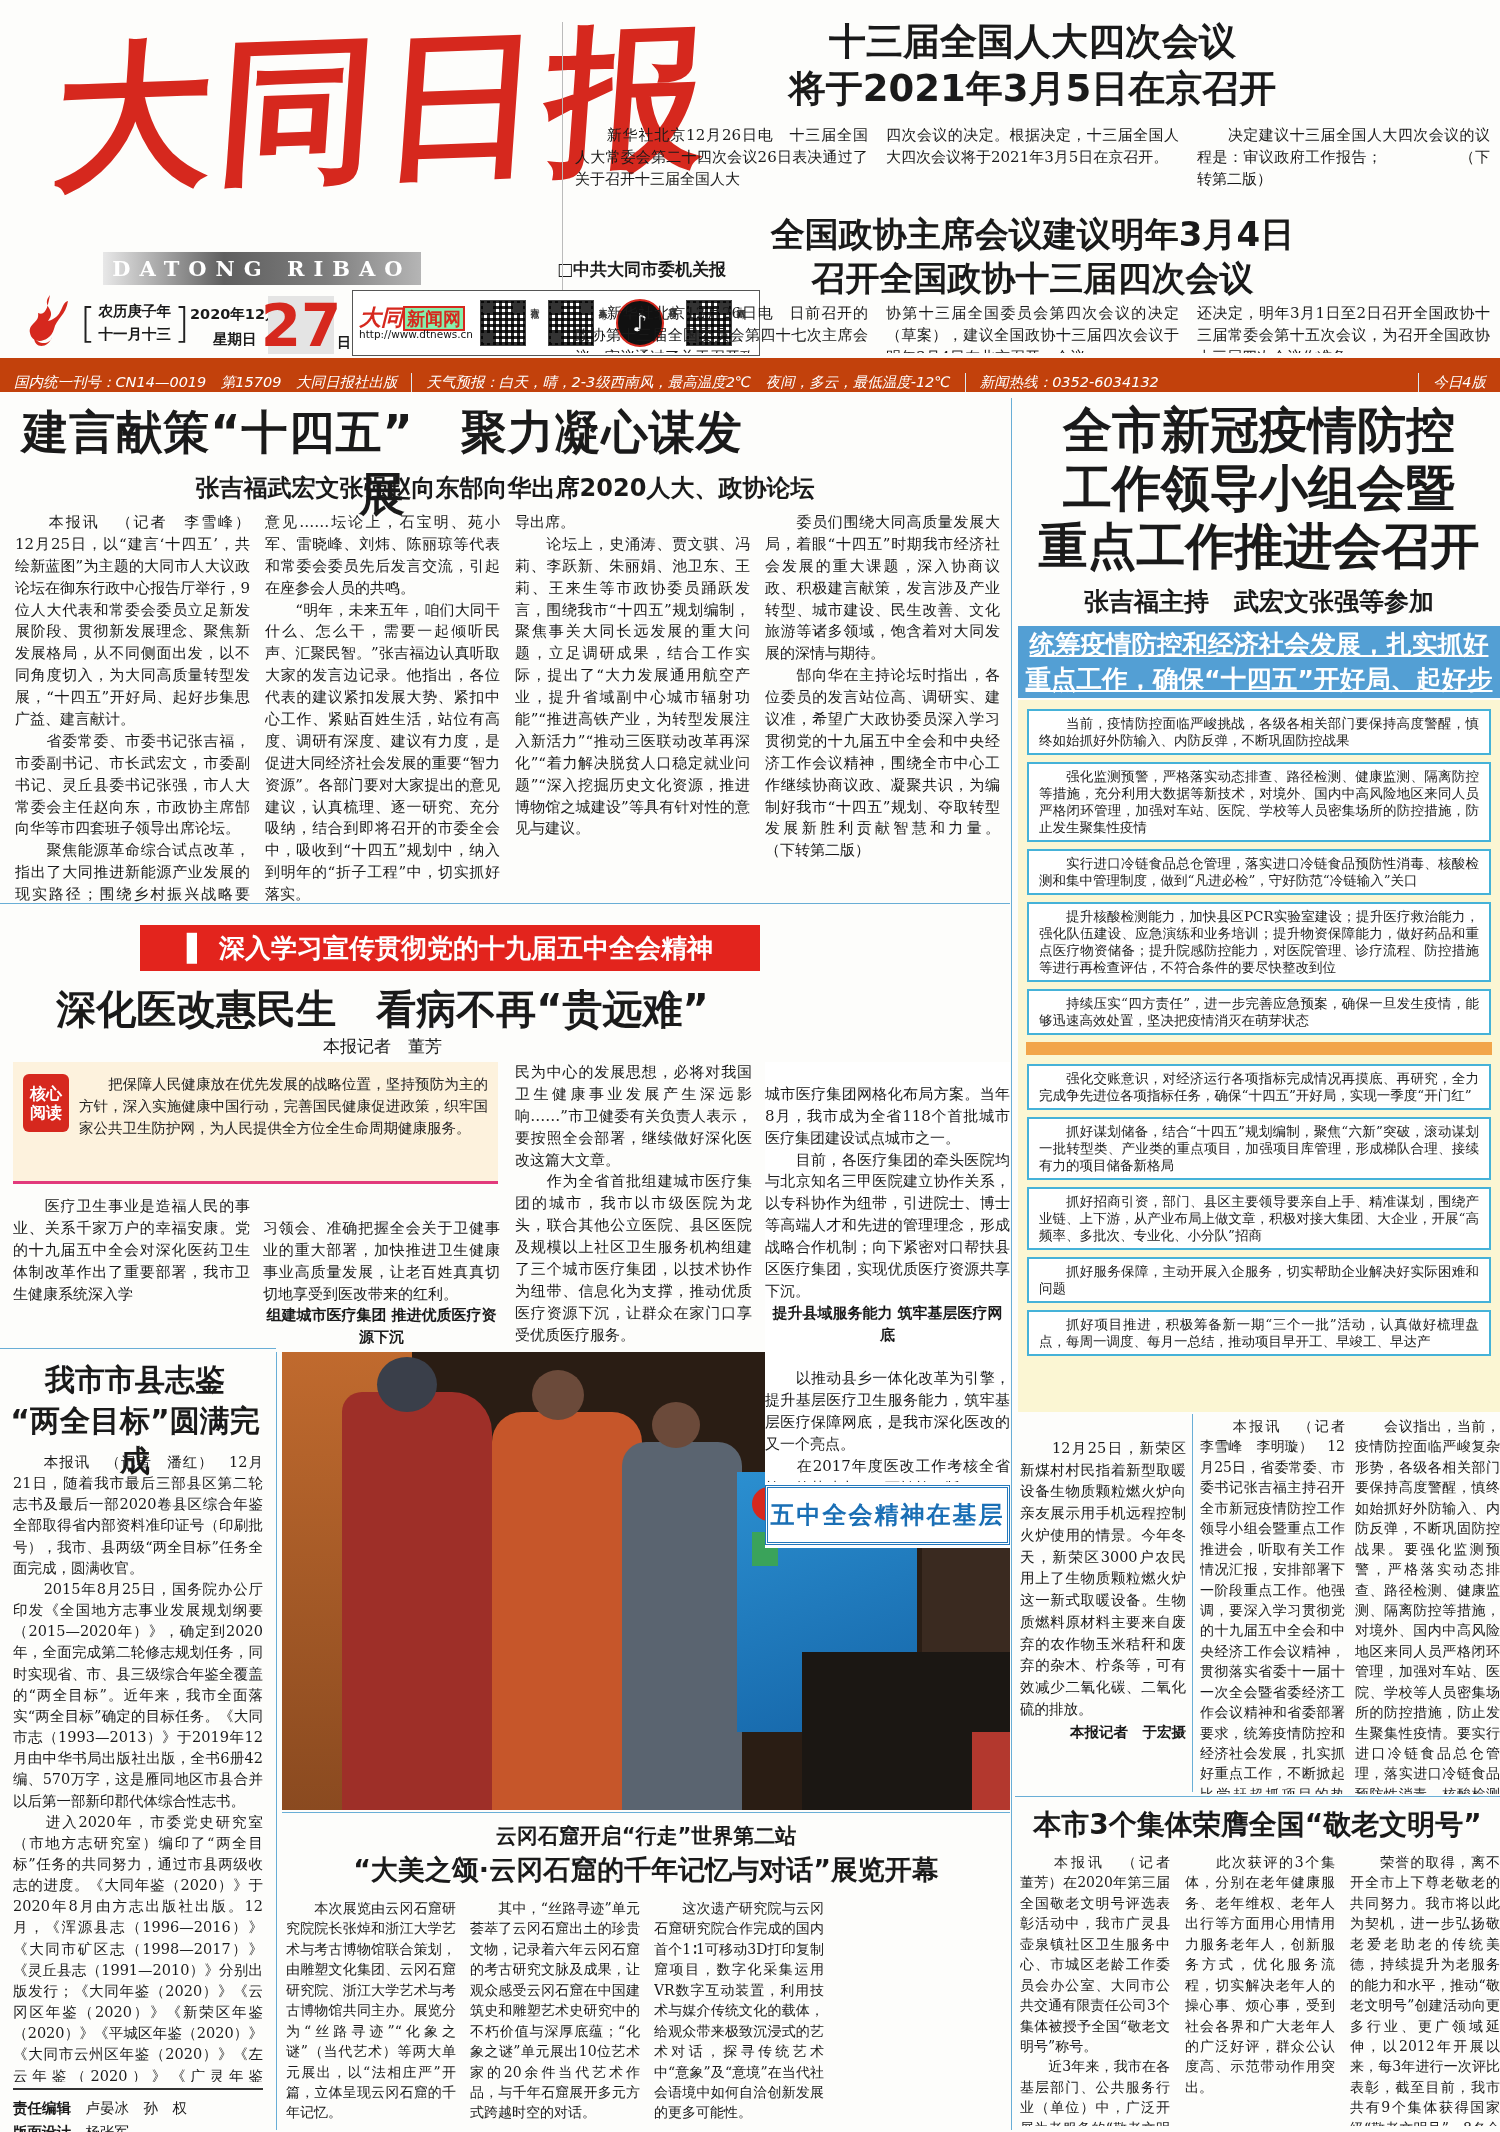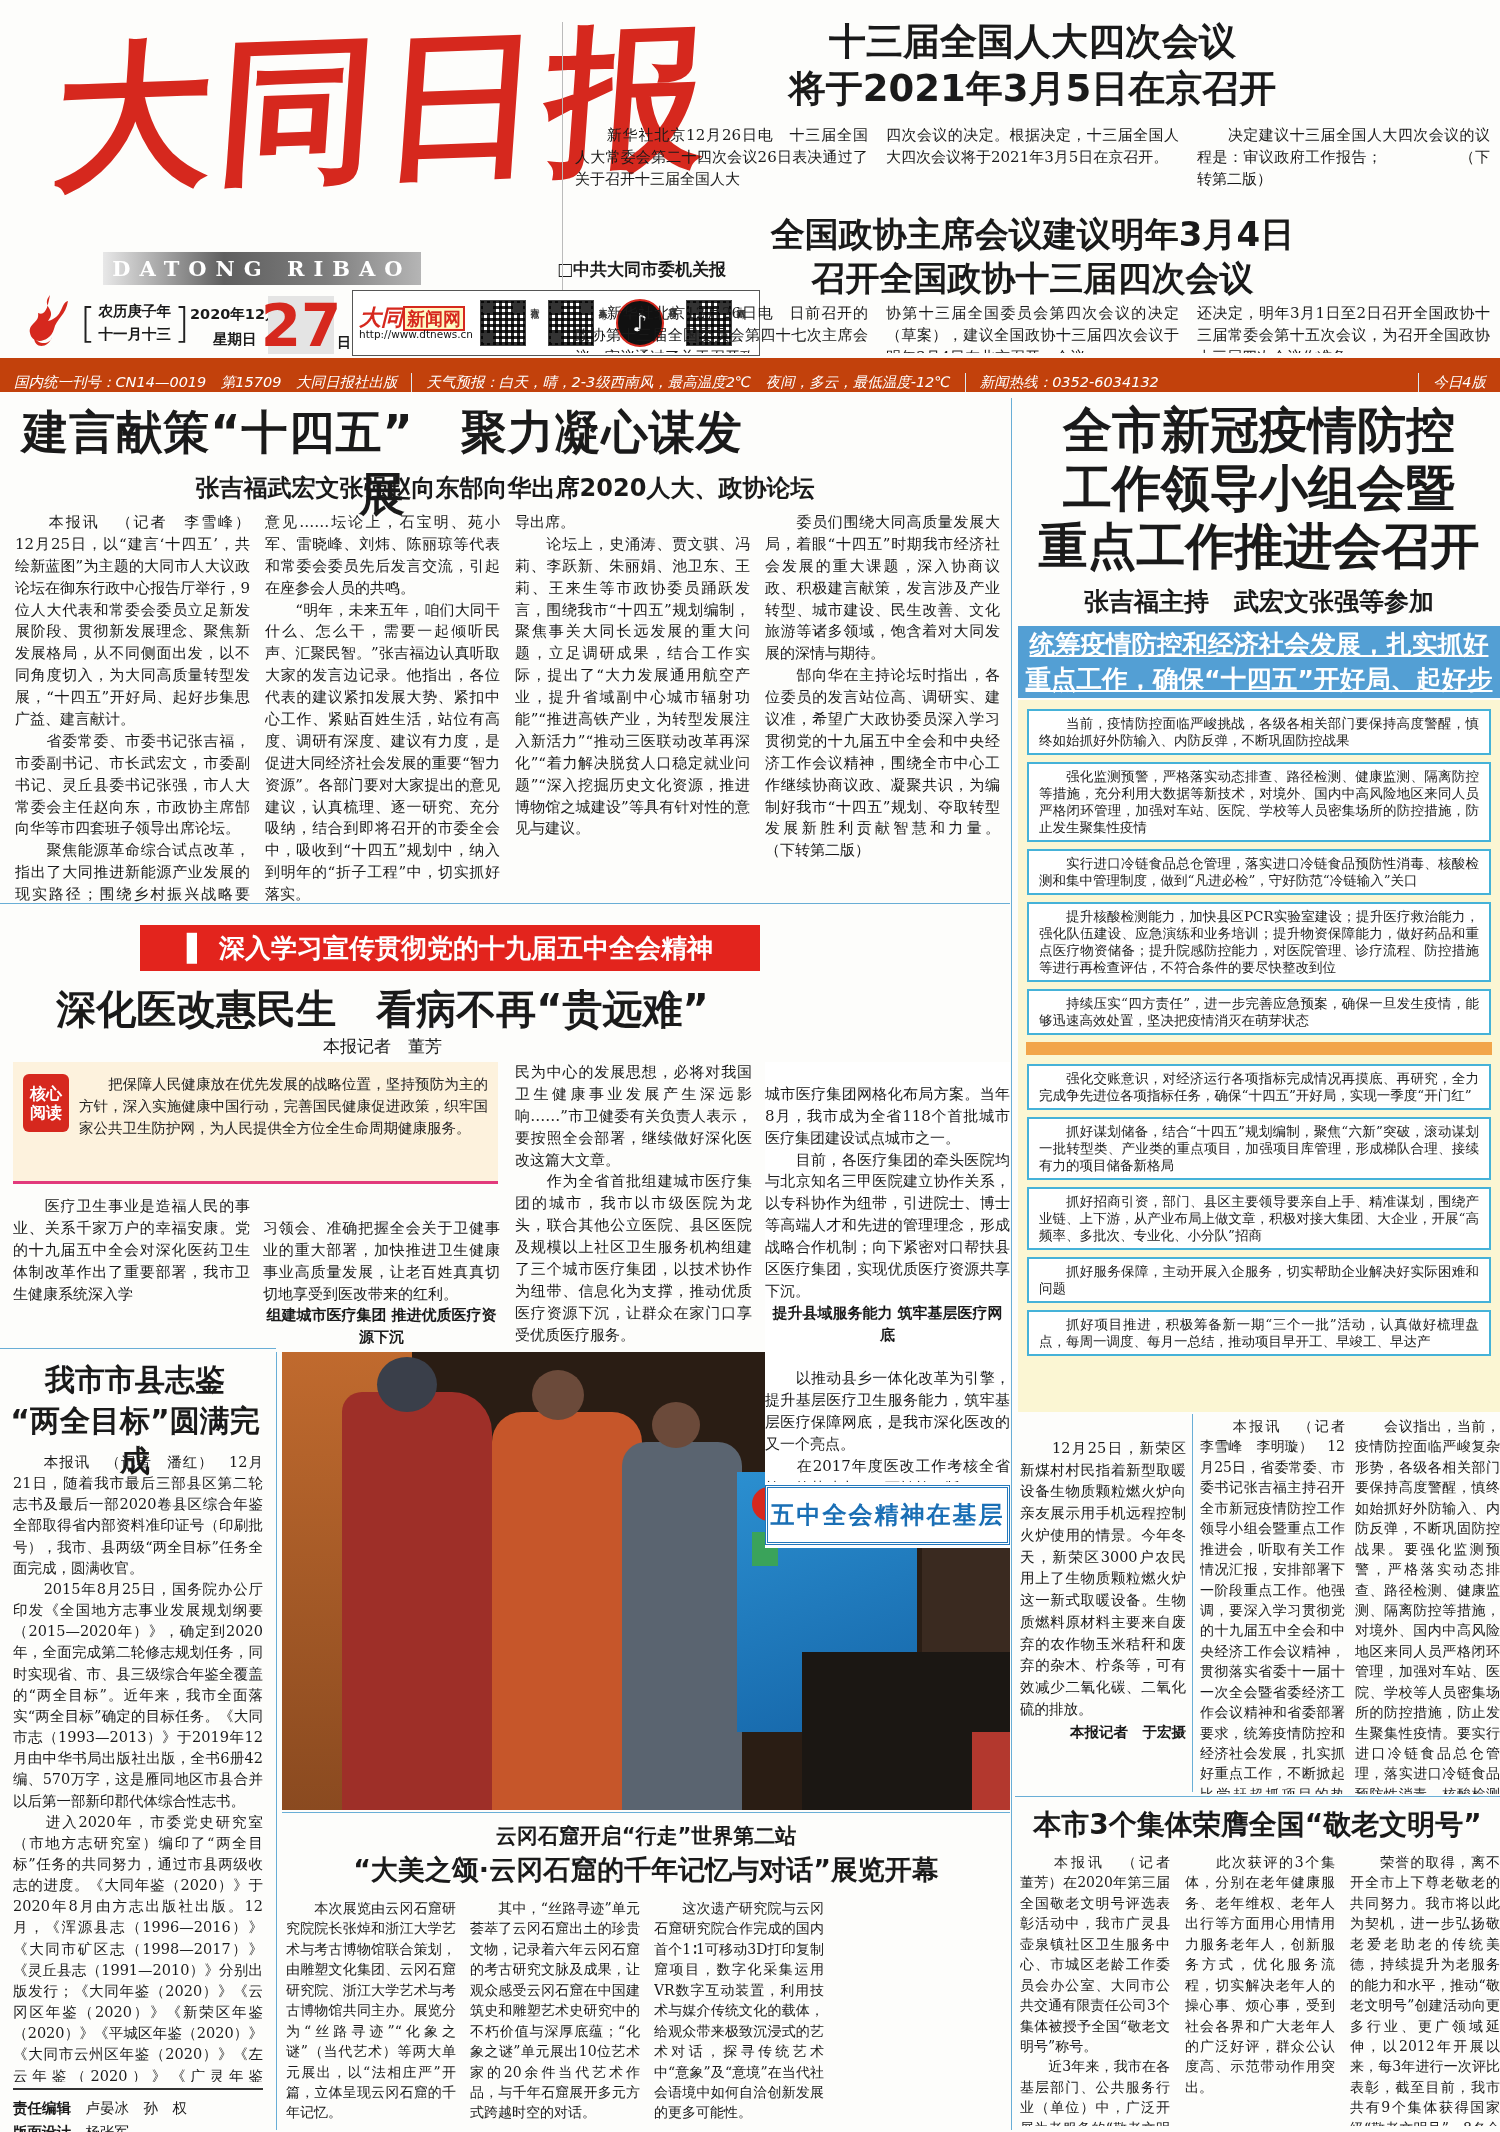--- a/index.html
+++ b/index.html
@@ -91,21 +91,21 @@
     <span>2020年12月</span><br>
     <span>星期日</span>
   </div>
   <div class="abs" style="left:268px;top:296px;width:66px;height:58px;background:#e4e4e4;display:flex;align-items:flex-end;justify-content:center;">
     <span class="red hei" style="font-size:58px;font-weight:bold;line-height:0.95;">27</span>
   </div>
   <div class="abs hei bold" style="left:337px;top:334px;font-size:14px;">日</div>
 
   <div class="abs" style="left:352px;top:290px;width:408px;height:66px;border:1px solid #555;display:flex;align-items:center;gap:7px;padding:0 6px;box-sizing:border-box;background:#fff;">
     <div style="line-height:1.1;">
-      <span class="red" style="font-size:22px;font-weight:bold;font-style:italic;">大同</span><span class="red hei" style="font-size:18px;font-weight:bold;background:#fef9c3;border:2px solid #d6281e;padding:0 2px;">新闻网</span>
+      <span class="red" style="font-size:22px;font-weight:bold;font-style:italic;">大同</span><span class="red hei" style="font-size:18px;font-weight:bold;background:#86efac;border:2px solid #d6281e;padding:0 2px;">新闻网</span>
       <div class="hei" style="font-size:10.5px;color:#111;">http://www.dtnews.cn</div>
     </div>
     <div style="display:flex;">
       <div class="qr"></div>
       <div class="qrlabel">官方微信</div>
     </div>
     <div style="display:flex;">
       <div class="qr"></div>
       <div class="qrlabel">大新头条号</div>
     </div>

